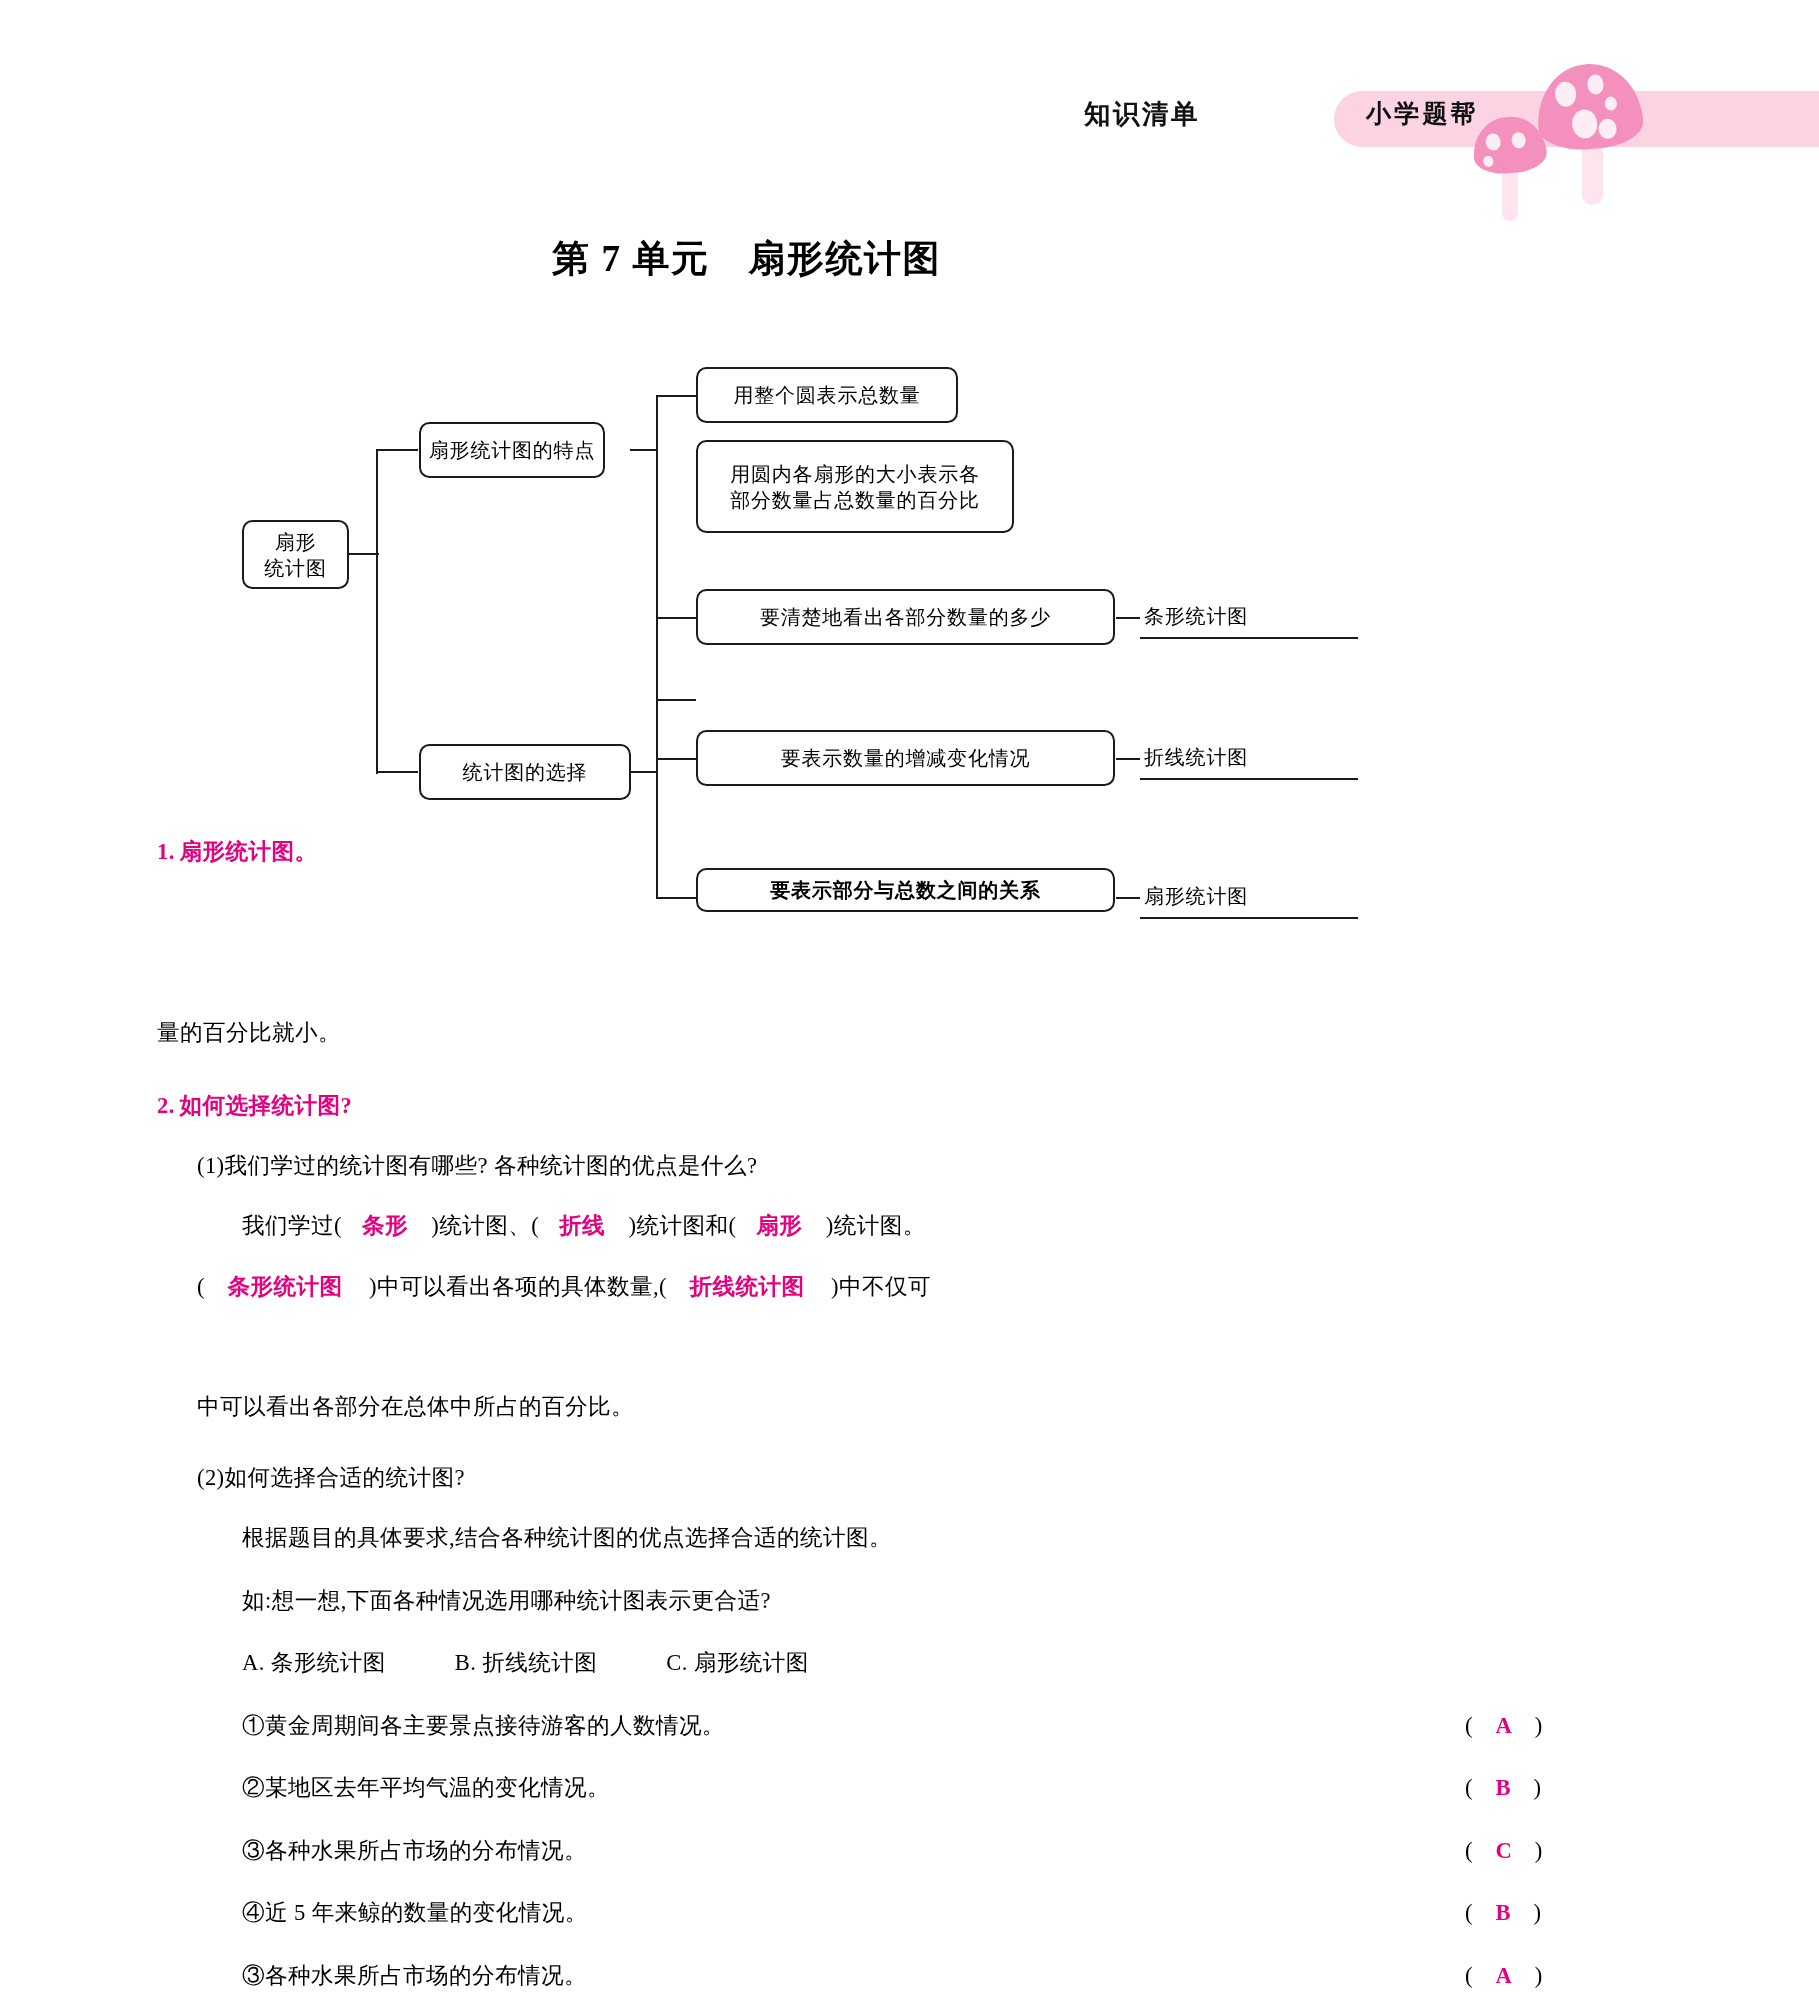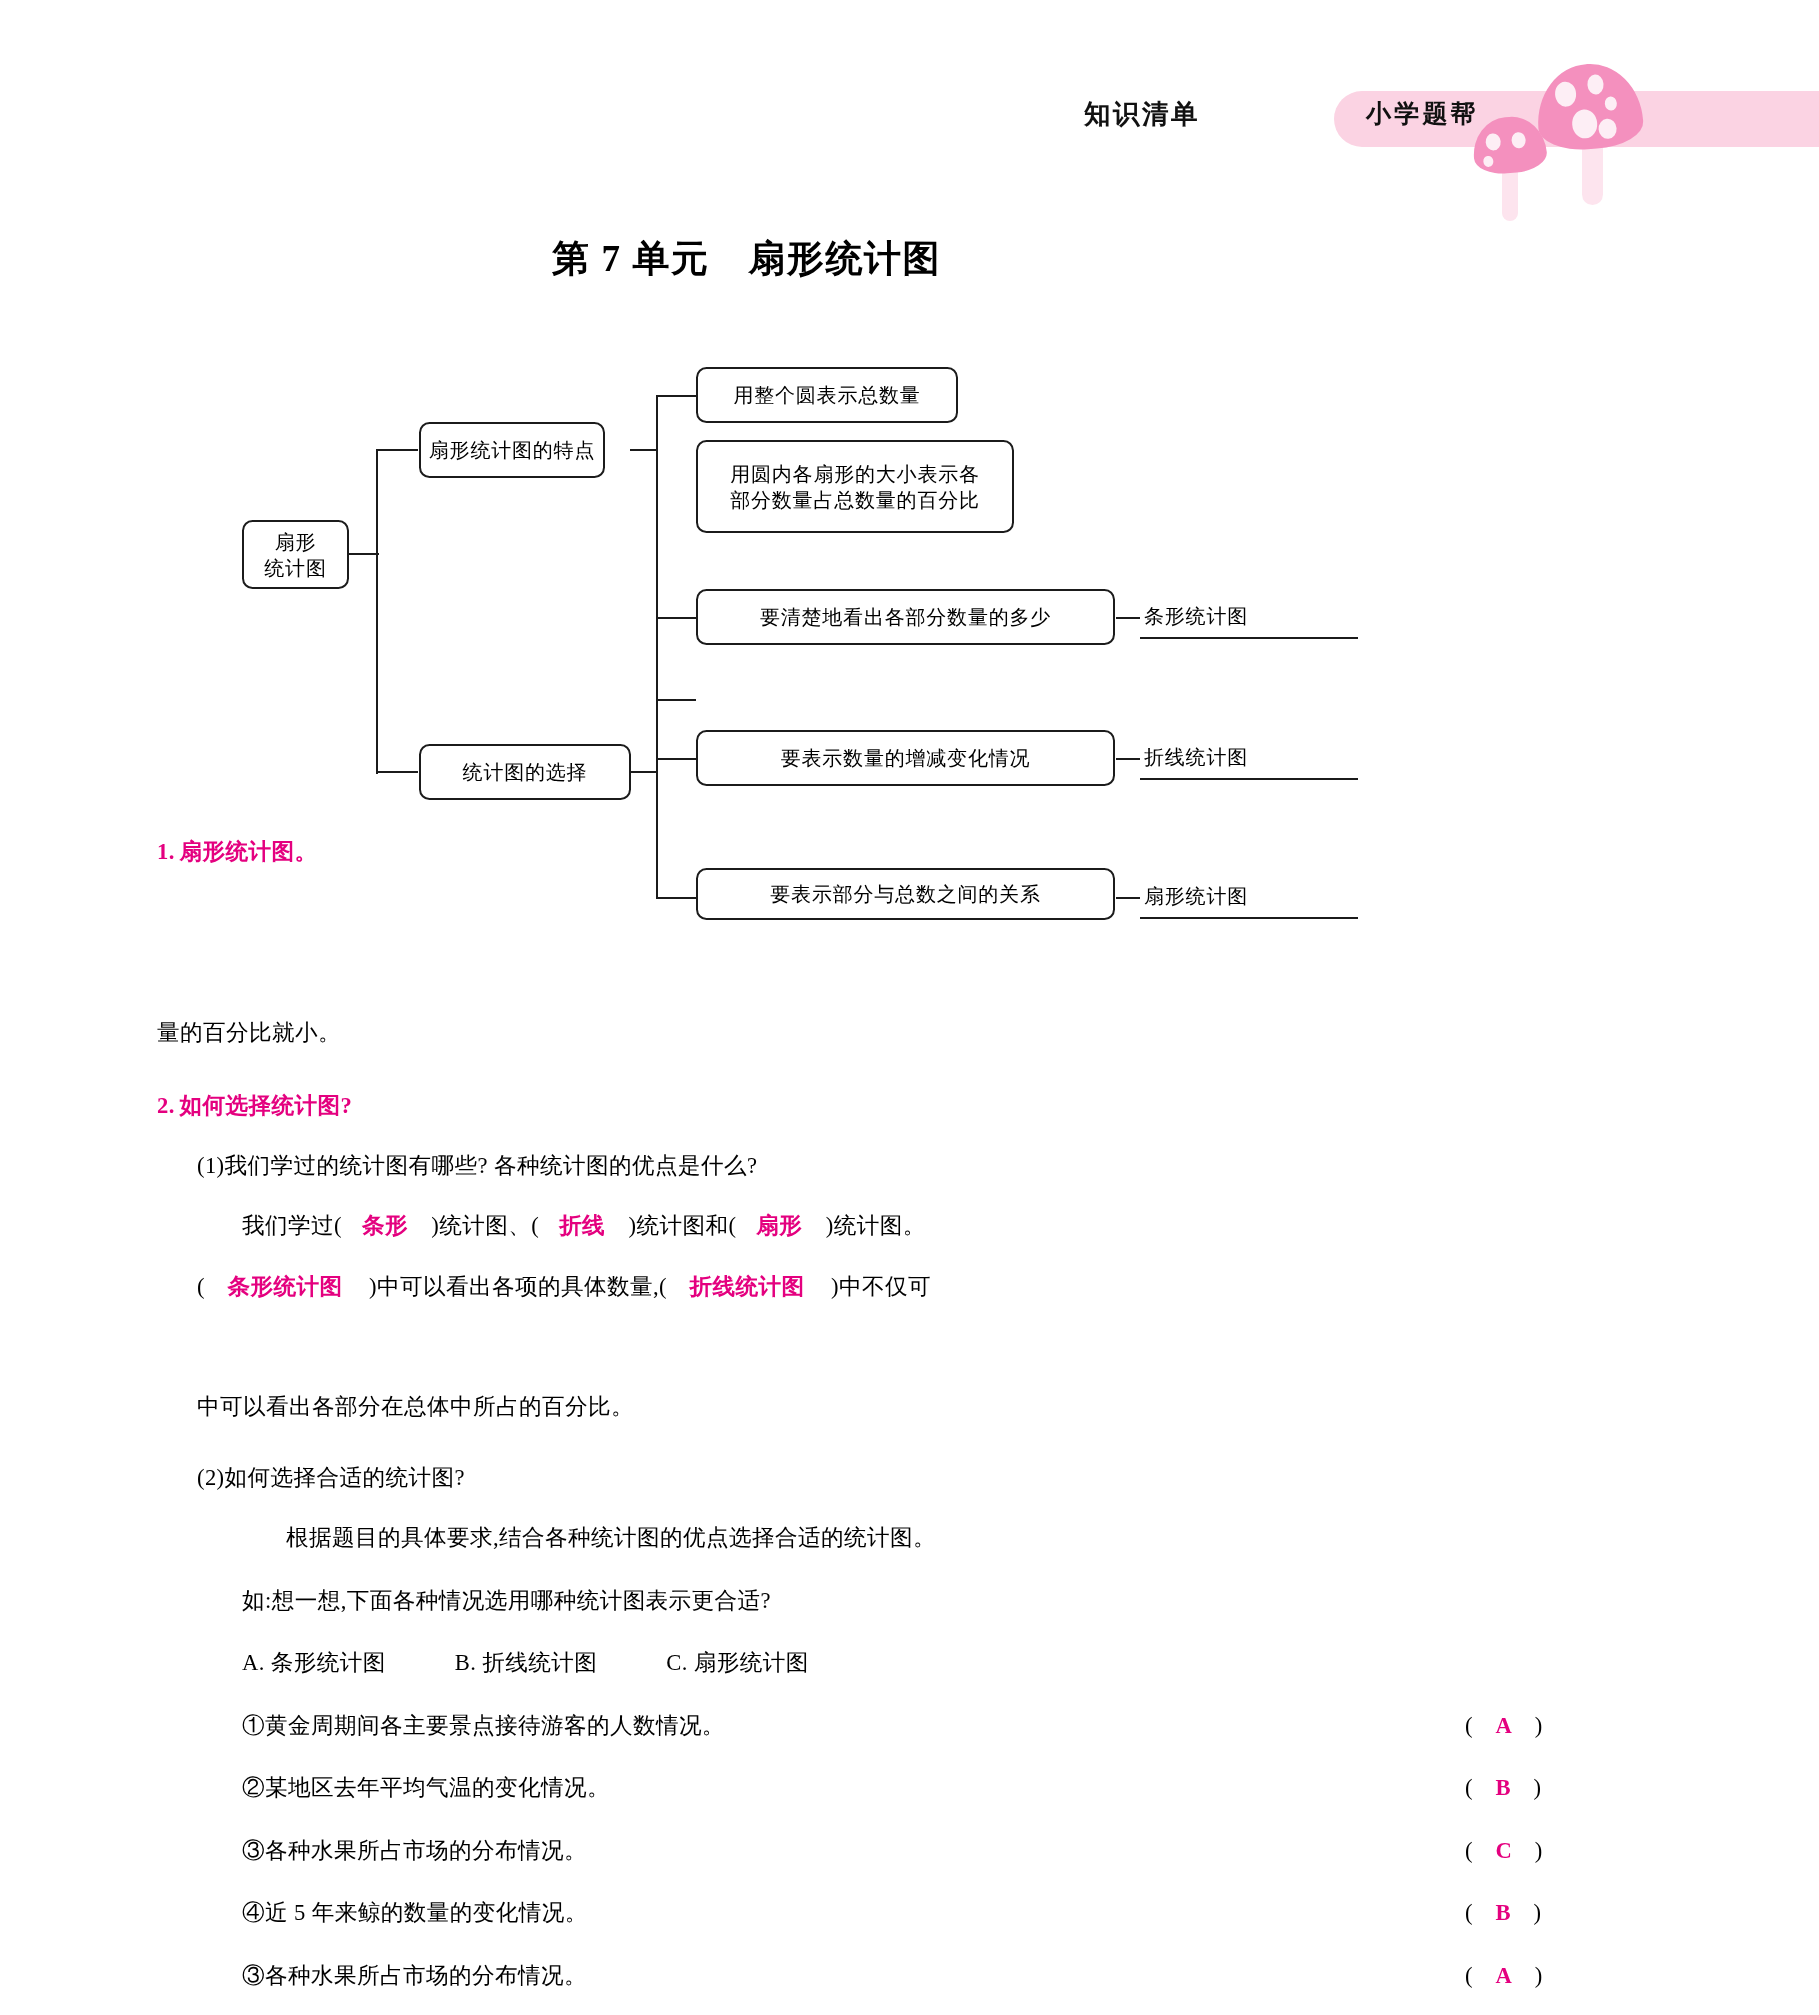--- a/index.html
+++ b/index.html
@@ -175,21 +175,21 @@
     <div class="plain-label" style="left:1144px;top:256px;">条形统计图</div>
     <div class="underline" style="left:1140px;top:290px;width:218px;"></div>
 
     <div class="conn hl" style="left:656px;top:411px;width:40px;"></div>
     <div class="nbox" style="left:696px;top:383px;width:419px;height:56px;">要表示数量的增减变化情况</div>
     <div class="conn hl" style="left:1116px;top:411px;width:24px;"></div>
     <div class="plain-label" style="left:1144px;top:397px;">折线统计图</div>
     <div class="underline" style="left:1140px;top:431px;width:218px;"></div>
 
     <div class="conn hl" style="left:656px;top:550px;width:40px;"></div>
-    <div class="nbox" style="left:696px;top:521px;width:419px;height:52px;">要表示部分与总数之间的关系</div>
+    <div class="nbox" style="left:696px;top:521px;width:419px;height:44px;font-weight:bold;">要表示部分与总数之间的关系</div>
     <div class="conn hl" style="left:1116px;top:550px;width:24px;"></div>
     <div class="plain-label" style="left:1144px;top:536px;">扇形统计图</div>
     <div class="underline" style="left:1140px;top:570px;width:218px;"></div>
   </div>
 
   <div class="qhead" style="left:157px;top:836px;">
     <span>1.</span><span class="sp" style="width:4.8px"></span><span>扇形统计图。</span>
   </div>
 
 
@@ -207,21 +207,21 @@
   </div>
 
   <div class="line" style="left:197px;top:1276px;text-align:center;">
     <span>(</span><span class="sp" style="width:22.6px"></span><span class="ans">条形统计图</span><span class="sp" style="width:26.6px"></span><span>)中可以看出各项的具体数量,(</span><span class="sp" style="width:22.6px"></span><span class="ans">折线统计图</span><span class="sp" style="width:26.6px"></span><span>)中不仅可</span>
   </div>
 
 
   <div class="line" style="left:197px;top:1396px;">中可以看出各部分在总体中所占的百分比。</div>
 
   <div class="line" style="left:197px;top:1467px;">(2)如何选择合适的统计图?</div>
-  <div class="line" style="left:242px;top:1527px;margin-left:44px;">根据题目的具体要求,结合各种统计图的优点选择合适的统计图。</div>
+  <div class="line" style="left:242px;top:1527px;">根据题目的具体要求,结合各种统计图的优点选择合适的统计图。</div>
   <div class="line" style="left:242px;top:1590px;">如:想一想,下面各种情况选用哪种统计图表示更合适?</div>
   <div class="line" style="left:242px;top:1652px;">A. 条形统计图　　　B. 折线统计图　　　C. 扇形统计图</div>
 
   <div class="line" style="left:242px;top:1715px;">
     <span>①黄金周期间各主要景点接待游客的人数情况。</span>
   </div>
   <div class="line" style="left:1465px;top:1715px;">
     (<span class="sp" style="width:22.6px"></span><span class="ans">A</span><span class="sp" style="width:22.6px"></span>)
   </div>
 

